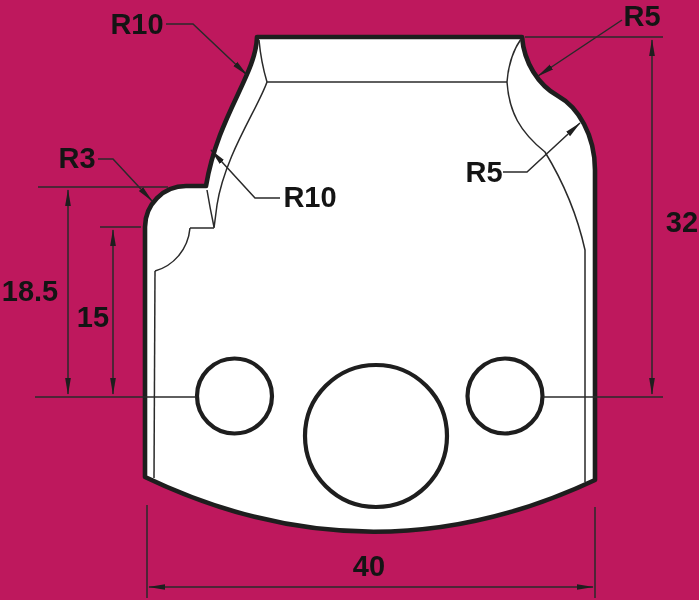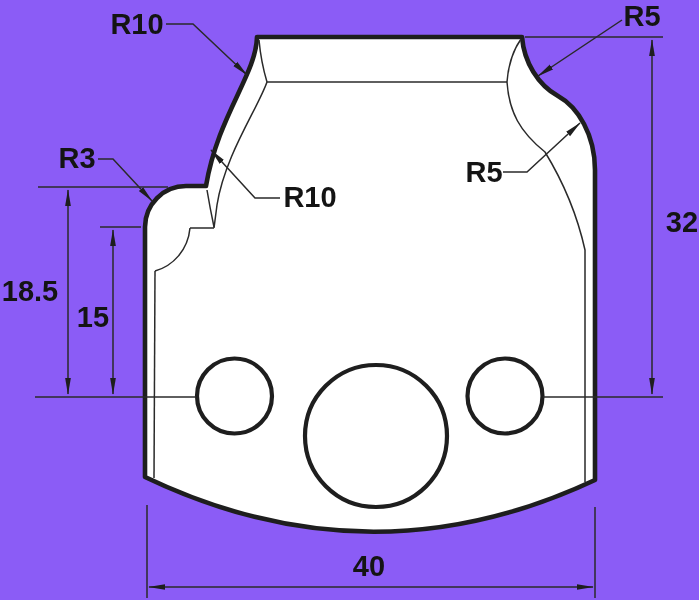--- a/index.html
+++ b/index.html
@@ -4,21 +4,21 @@
 <style>
   html, body {
     margin: 0;
     padding: 0;
     background: #ffffff;
   }
   .page {
     position: relative;
     width: 699px;
     height: 600px;
-    background: #8b5cf6;
+    background: #be185d;
     overflow: hidden;
   }
   svg {
     display: block;
   }
   .dim-text {
     font-family: "Liberation Sans", "DejaVu Sans", sans-serif;
     font-weight: bold;
     font-size: 29px;
     fill: #141414;

